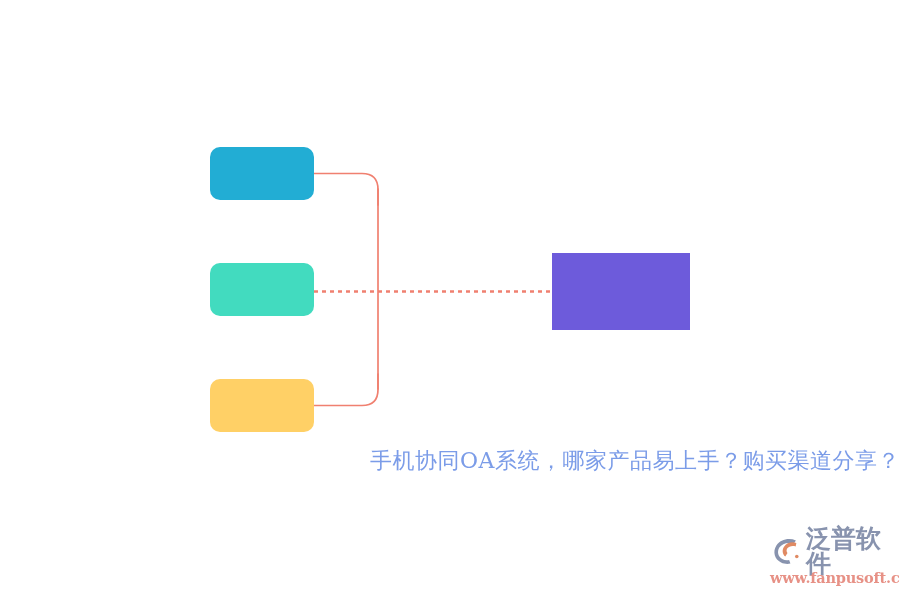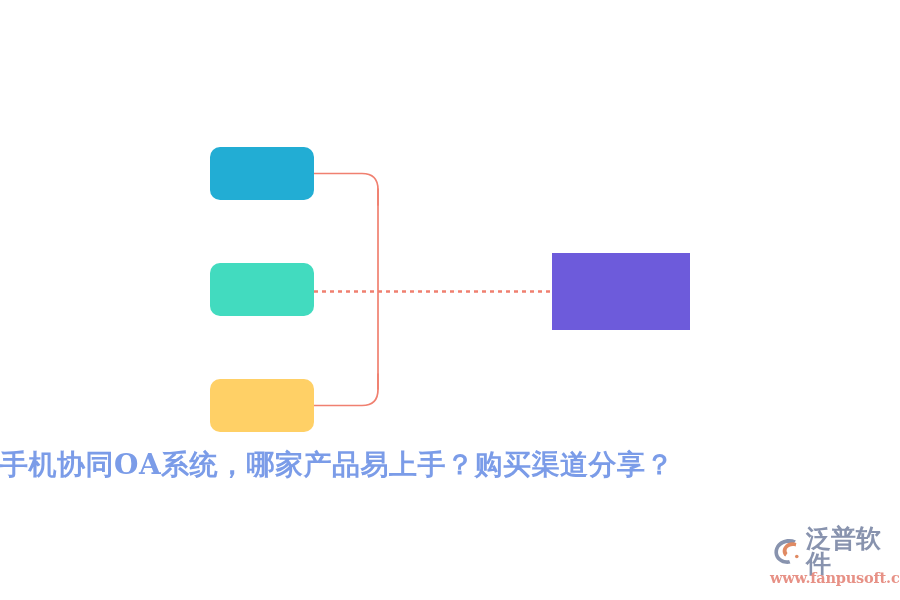--- a/index.html
+++ b/index.html
@@ -68,24 +68,24 @@
     height: 600px;
     pointer-events: none;
   }
 
   
   #title {
     position: absolute;
     left: 0;
     top: 446px;
     width: 900px;
-    text-align: left;
+    text-align: right;
     font-family: "DejaVu Serif", "Liberation Serif", serif;
-    font-size: 28px;
-    font-weight: 700;
+    font-size: 22px;
+    font-weight: 400;
     letter-spacing: 0.5px;
     color: #7B9CE8;
     white-space: nowrap;
   }
 
   
   #logo {
     position: absolute;
     left: 770px;
     top: 533px;

